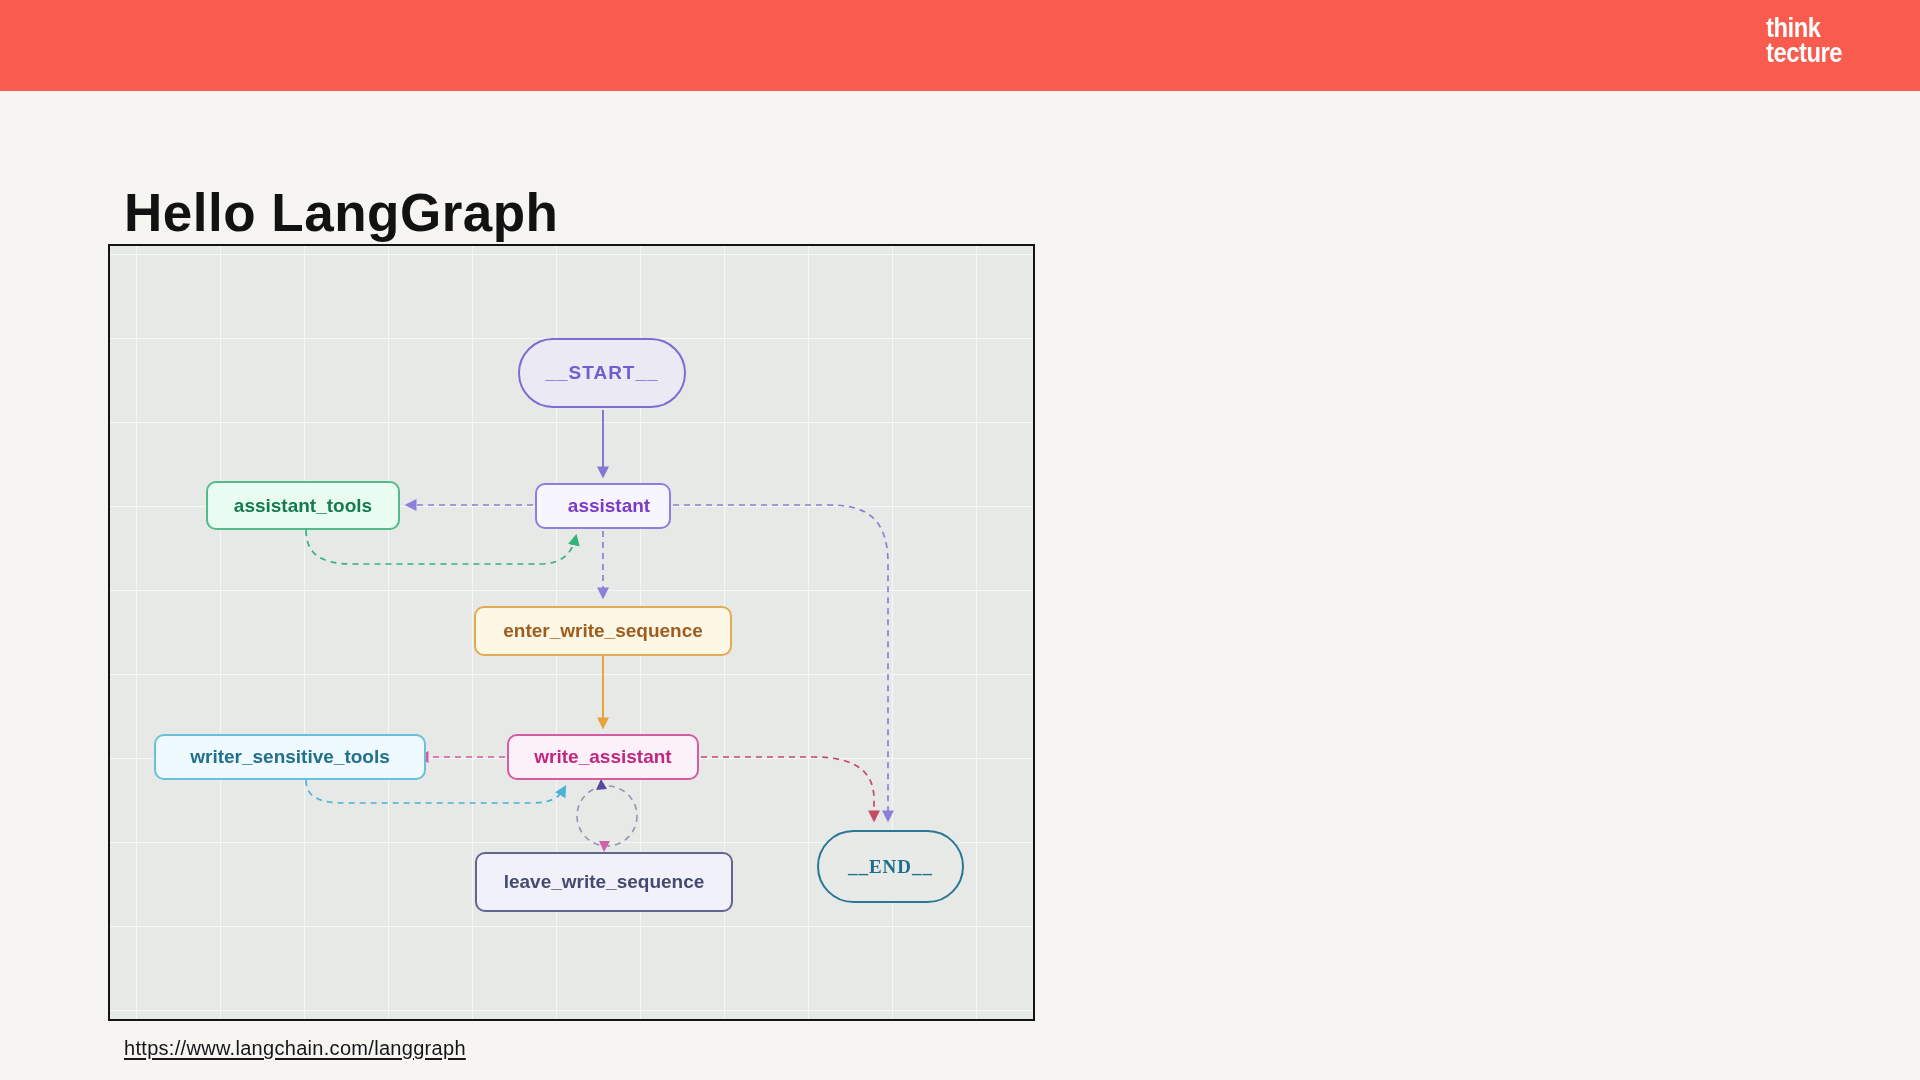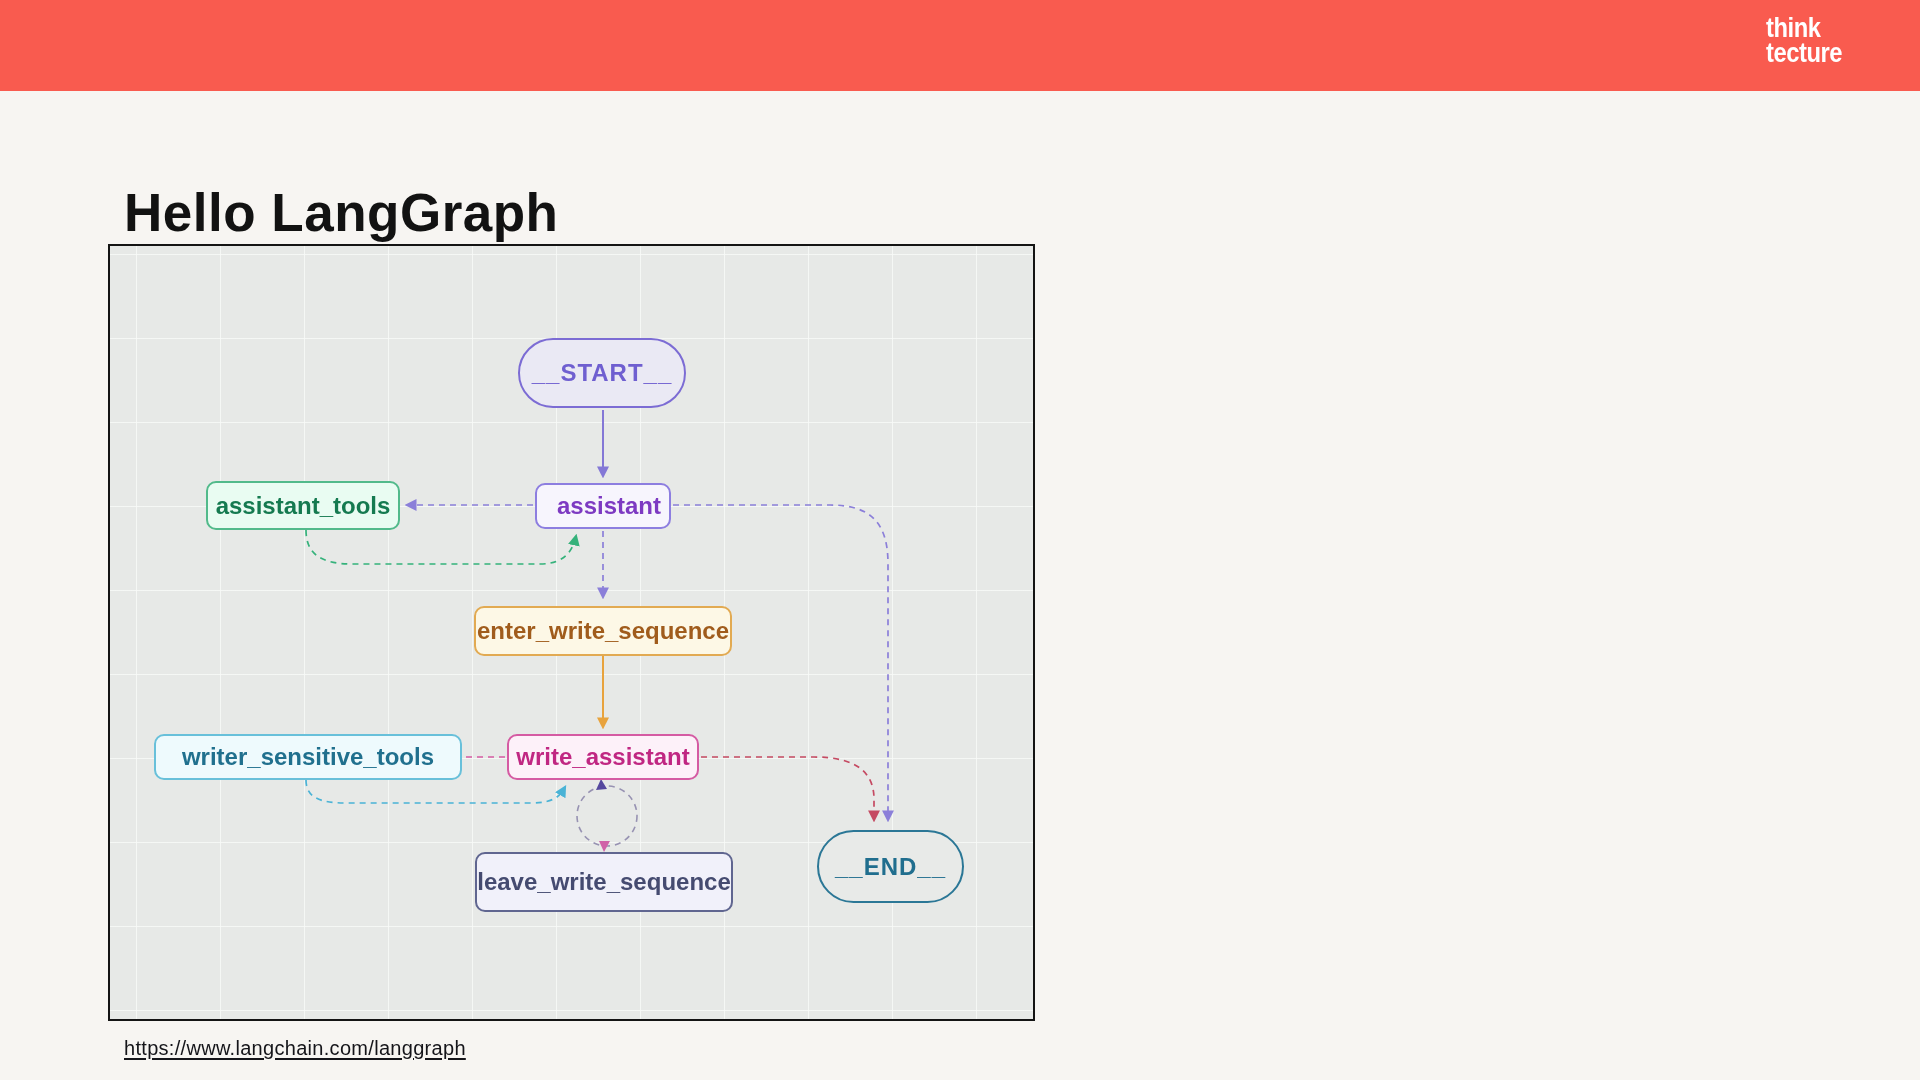--- a/index.html
+++ b/index.html
@@ -30,31 +30,31 @@
     background-image:
       linear-gradient(to right, rgba(248,250,248,0.85) 1.5px, transparent 1.5px),
       linear-gradient(to bottom, rgba(248,250,248,0.85) 1.5px, transparent 1.5px);
     background-size:84px 84px;
     background-position:26px 8px;
   }
   .edges { position:absolute; left:0; top:0; width:923px; height:773px; }
   .node {
     position:absolute; display:flex; align-items:center; justify-content:center;
     border:2px solid; border-radius:10px;
-    font-size:24px; font-weight:600; white-space:nowrap;
+    font-size:19px; font-weight:600; white-space:nowrap;
   }
   .node.stadium { border-radius:40px; letter-spacing:1px; }
   .n-start  { left:408px; top:92px;  width:168px; height:70px; }
   .n-assistant { left:425px; top:237px; width:136px; height:46px;padding-left:12px; }
   .n-assistant-tools { left:96px; top:235px; width:194px; height:49px; }
   .n-enter  { left:364px; top:360px; width:258px; height:50px; }
   .n-write  { left:397px; top:488px; width:192px; height:46px; }
-  .n-writer-tools { left:44px; top:488px; width:308px; height:46px; }
+  .n-writer-tools { left:44px; top:488px; width:272px; height:46px; }
   .n-leave  { left:365px; top:606px; width:258px; height:60px; }
-  .n-end    { left:707px; top:584px; width:147px; height:73px; }
+  .n-end    { left:707px; top:584px; width:147px; height:73px;font-family:Liberation Serif, serif; }
   .source-link {
     position:absolute; left:124px; top:1037px;
     font-size:20px; color:#15151a; text-decoration:underline;
     text-underline-offset:3px; letter-spacing:0.3px;
   }
 </style>
 </head>
 <body>
 
 <div class="header-bar">

